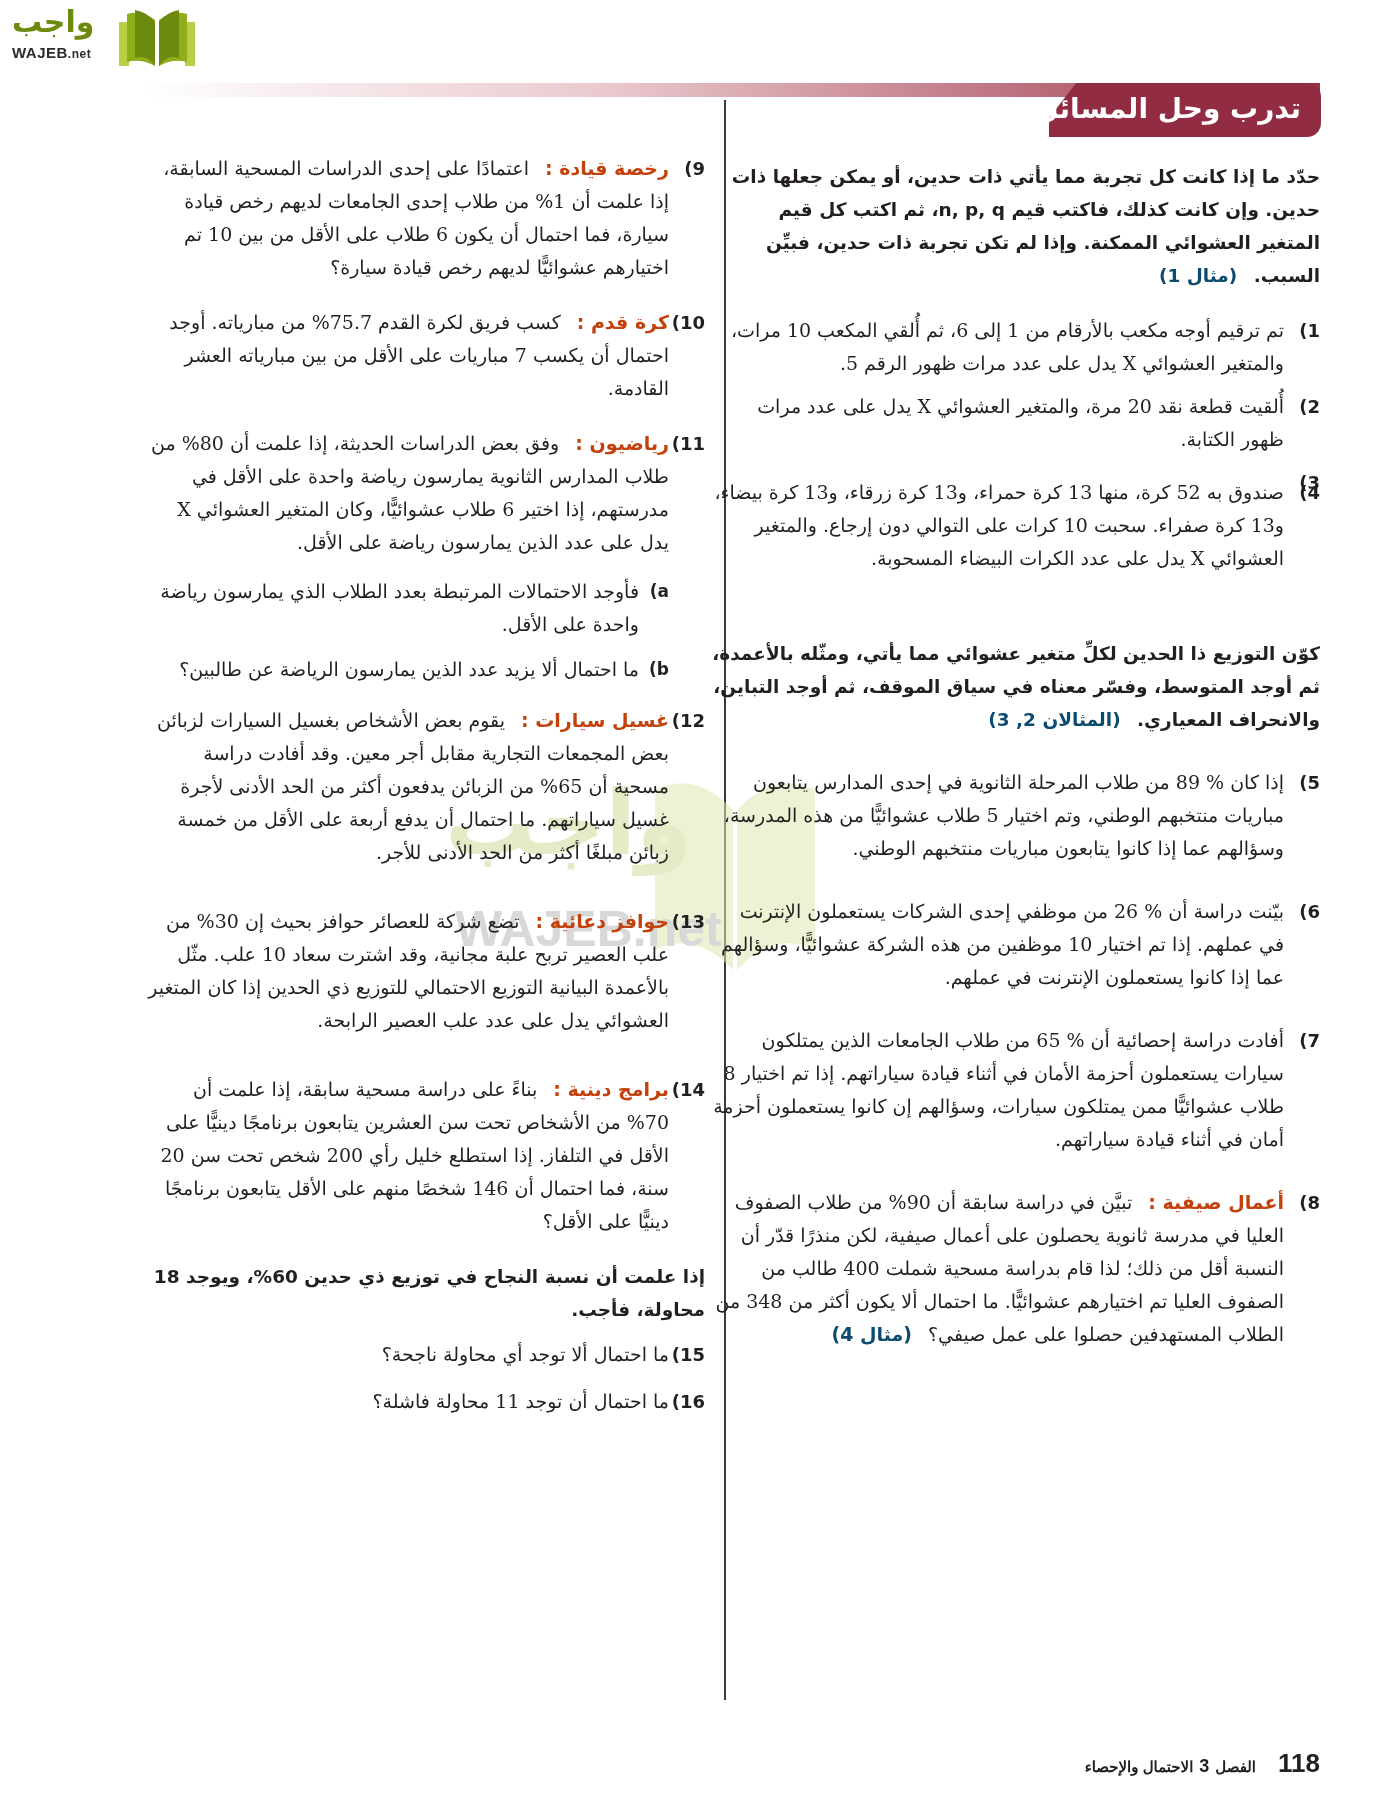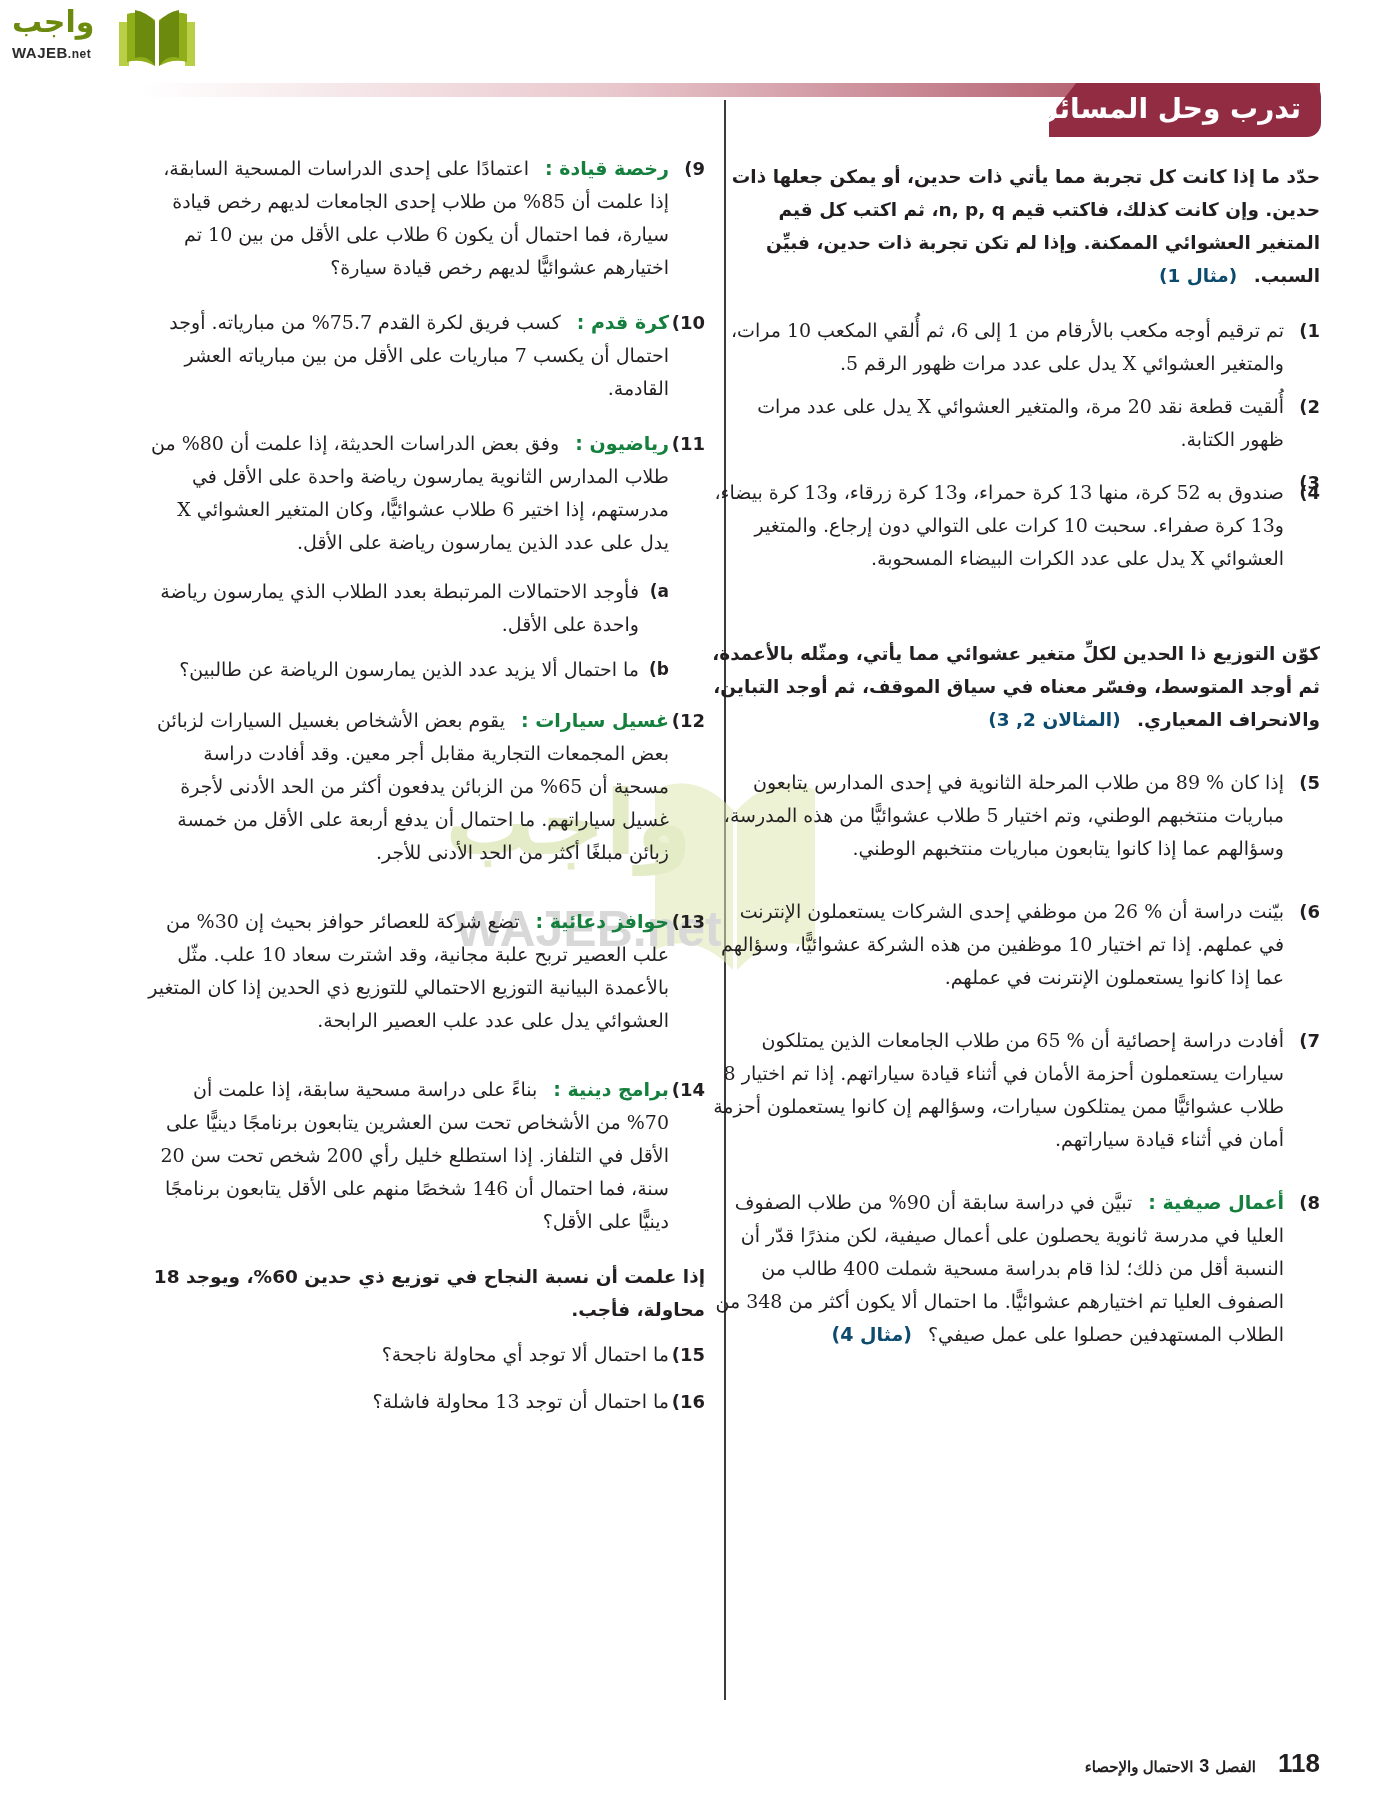--- a/index.html
+++ b/index.html
@@ -26,21 +26,21 @@
   
   .col { position: absolute; direction: rtl; text-align: right; }
   .col-right { right: 55px; top: 160px; width: 610px; }
   .col-left { right: 670px; top: 152px; width: 560px; }
 
   .intro { font-family: "DejaVu Sans", sans-serif; font-weight: bold; font-size: 18.5px; line-height: 33px; color: #231f20; }
   .ref { color: #0c4a6e; font-weight: bold; font-family: "DejaVu Sans", sans-serif; margin-right: 10px; }
 
   .ex { position: relative; padding-right: 36px; font-size: 19px; line-height: 33px; color: #231f20; }
   .ex-num { position: absolute; right: 0; top: 0; font-family: "DejaVu Sans", sans-serif; font-weight: bold; font-size: 18px; color: #231f20; }
-  .ex-topic { font-family: "DejaVu Sans", sans-serif; font-weight: bold; color: #15803d; margin-left: 10px; }
+  .ex-topic { font-family: "DejaVu Sans", sans-serif; font-weight: bold; color: #c2410c; margin-left: 10px; }
 
   .sub { position: relative; padding-right: 30px; margin-right: 36px; font-size: 19px; line-height: 33px; }
   .sub .ex-num { font-size: 17px; }
 
   
   .watermark { position: absolute; left: 415px; top: 770px; width: 400px; height: 220px; pointer-events: none; opacity: 0.55; direction: ltr; }
   .wm-book { position: absolute; left: 230px; top: 0; width: 180px; height: 200px; }
   .wm-ar { position: absolute; left: 30px; top: 0; font-family: "DejaVu Sans", sans-serif; font-weight: bold; font-size: 90px; color: #cfdc9a; }
   .wm-en { position: absolute; left: 40px; top: 130px; font-family: "Liberation Sans", sans-serif; font-weight: bold; font-size: 50px; color: #b9b9b9; }
 
@@ -134,21 +134,21 @@
     <span class="ex-topic">أعمال صيفية :</span>
     <span>تبيَّن في دراسة سابقة أن 90% من طلاب الصفوف العليا في مدرسة ثانوية يحصلون على أعمال صيفية، لكن منذرًا قدّر أن النسبة أقل من ذلك؛ لذا قام بدراسة مسحية شملت 400 طالب من الصفوف العليا تم اختيارهم عشوائيًّا. ما احتمال ألا يكون أكثر من 348 من الطلاب المستهدفين حصلوا على عمل صيفي؟</span>
     <span class="ref">(مثال 4)</span>
   </div>
 </div>
 
 <div class="col col-left">
   <div class="ex">
     <span class="ex-num">9)</span>
     <span class="ex-topic">رخصة قيادة :</span>
-    <span>اعتمادًا على إحدى الدراسات المسحية السابقة، إذا علمت أن 85% من طلاب إحدى الجامعات لديهم رخص قيادة سيارة، فما احتمال أن يكون 6 طلاب على الأقل من بين 10 تم اختيارهم عشوائيًّا لديهم رخص قيادة سيارة؟</span>
+    <span>اعتمادًا على إحدى الدراسات المسحية السابقة، إذا علمت أن 1% من طلاب إحدى الجامعات لديهم رخص قيادة سيارة، فما احتمال أن يكون 6 طلاب على الأقل من بين 10 تم اختيارهم عشوائيًّا لديهم رخص قيادة سيارة؟</span>
   </div>
   <div style="height:22px"></div>
   <div class="ex">
     <span class="ex-num">10)</span>
     <span class="ex-topic">كرة قدم :</span>
     <span>كسب فريق لكرة القدم 75.7% من مبارياته. أوجد احتمال أن يكسب 7 مباريات على الأقل من بين مبارياته العشر القادمة.</span>
   </div>
   <div style="height:22px"></div>
   <div class="ex">
     <span class="ex-num">11)</span>
@@ -186,21 +186,21 @@
   <div style="height:22px"></div>
   <p class="intro">إذا علمت أن نسبة النجاح في توزيع ذي حدين 60%، ويوجد 18 محاولة، فأجب.</p>
   <div style="height:12px"></div>
   <div class="ex">
     <span class="ex-num">15)</span>
     <span>ما احتمال ألا توجد أي محاولة ناجحة؟</span>
   </div>
   <div style="height:14px"></div>
   <div class="ex">
     <span class="ex-num">16)</span>
-    <span>ما احتمال أن توجد 13 محاولة فاشلة؟</span>
+    <span>ما احتمال أن توجد 11 محاولة فاشلة؟</span>
   </div>
 </div>
 
 <div class="footer">
   <span class="page-num">118</span>
   <span class="chapter">
     <span>الفصل</span><span class="chnum">3</span><span>الاحتمال والإحصاء</span>
   </span>
 </div>
 

